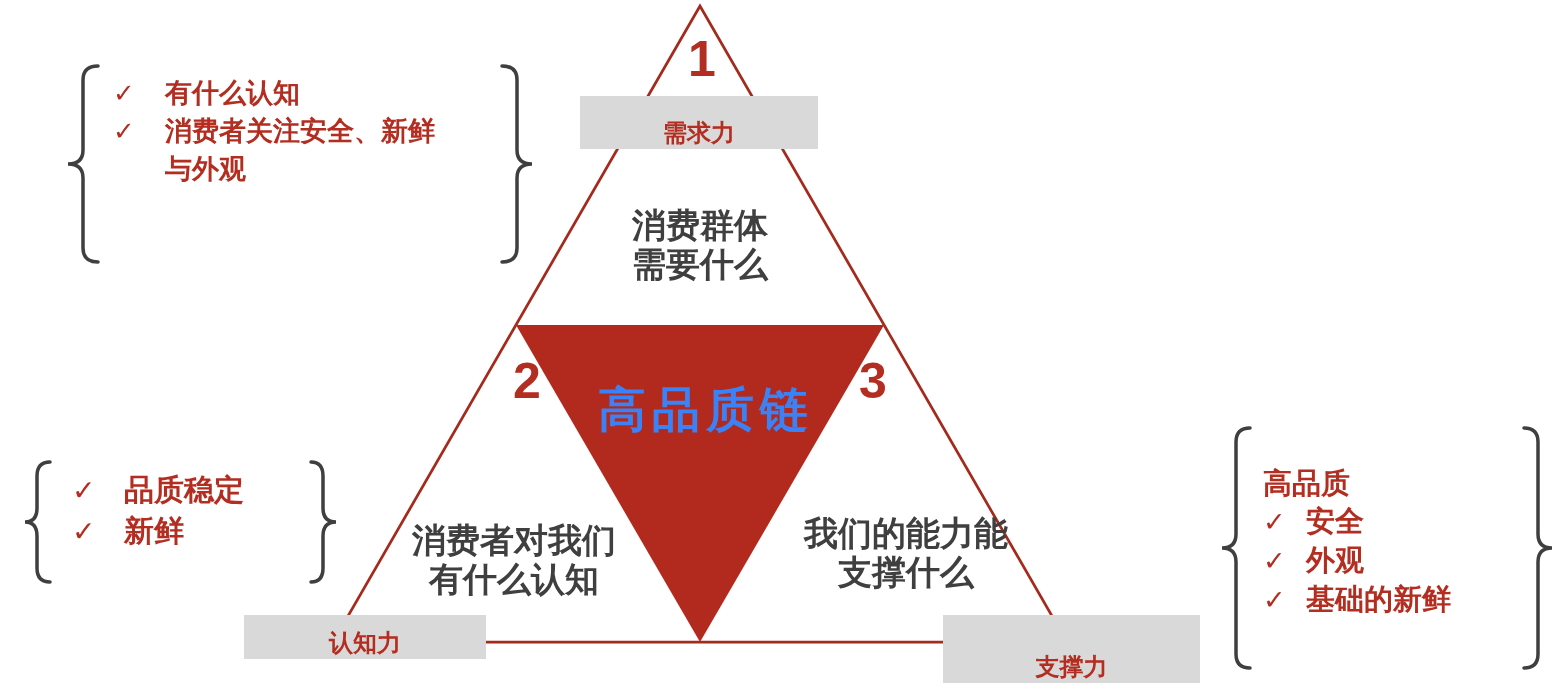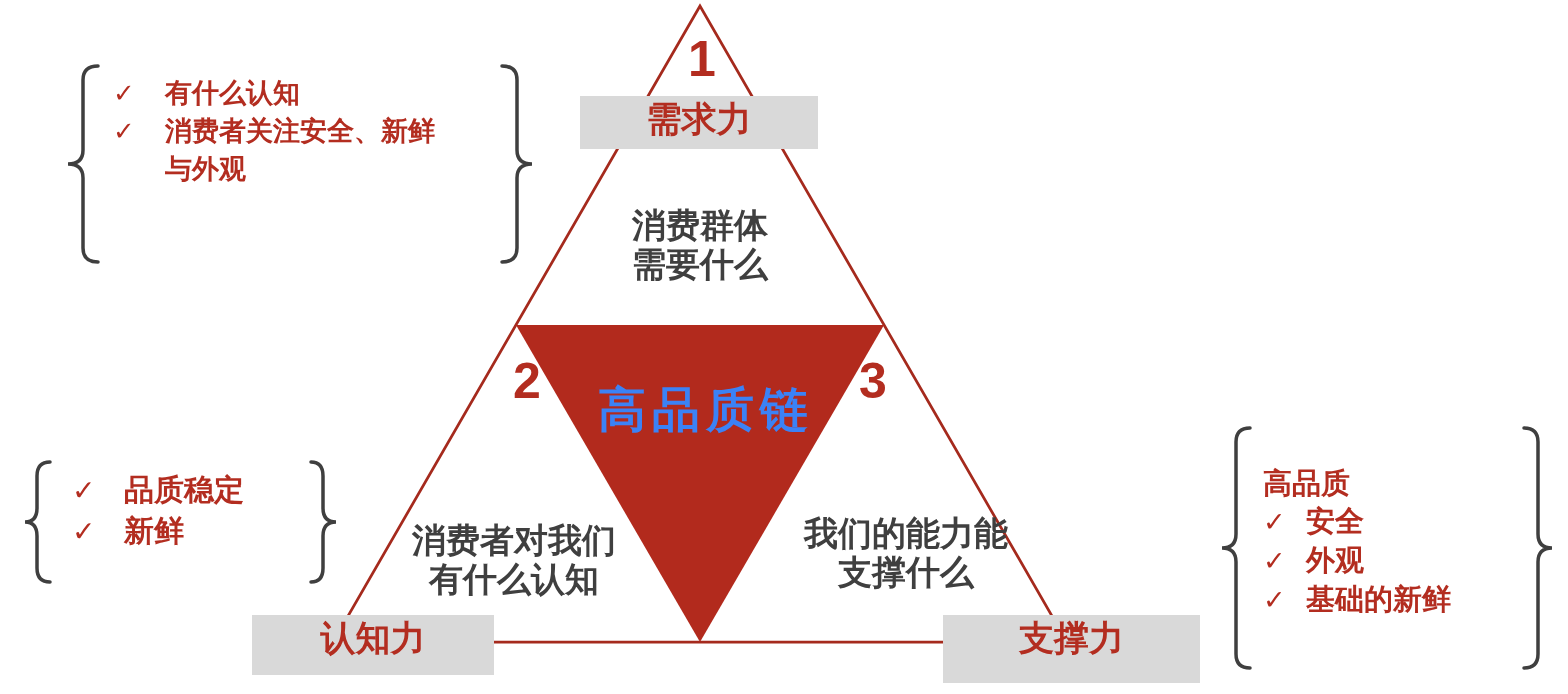--- a/index.html
+++ b/index.html
@@ -5,22 +5,22 @@
   html,body{margin:0;padding:0;background:#ffffff;}
   body{font-family:"Liberation Sans","DejaVu Sans",sans-serif;}
   .stage{position:relative;width:1568px;height:694px;overflow:hidden;background:#ffffff;}
   .layer{position:absolute;left:0;top:0;}
   .num{position:absolute;transform:translateX(-50%);font-size:50px;font-weight:700;
        color:var(--red-text,#B32D20);line-height:1;}
   .qt{position:absolute;transform:translateX(-50%);font-size:34px;font-weight:700;
       color:var(--dark-text,#3F3F3F);text-align:center;line-height:39px;white-space:pre-line;}
   .ctitle{position:absolute;transform:translateX(-50%);font-size:48px;font-weight:700;
       color:#3b82f6;letter-spacing:6px;line-height:52px;white-space:nowrap;}
-  .gbox{position:absolute;background:var(--gray-box,#D9D9D9);display:flex;align-items:flex-start;
-      justify-content:center;font-size:35px;font-weight:700;color:var(--red-text,#B32D20);}
+  .gbox{position:absolute;background:var(--gray-box,#D9D9D9);display:flex;align-items:flex-end;
+      justify-content:center;font-size:24px;font-weight:700;color:var(--red-text,#B32D20);}
   .list{position:absolute;color:var(--red-text,#B32D20);font-weight:700;}
   .row{display:flex;align-items:baseline;}
   .chk,.sp{display:inline-block;flex:0 0 auto;}
   .tl .row{line-height:38px;font-size:27px;} .tl .chk,.tl .sp{width:52px;font-size:26px;}
   .bl .row{line-height:40px;font-size:30px;} .bl .chk{width:52px;font-size:28px;}
   .rt .row{line-height:38px;font-size:29px;} .rt .chk{width:43px;font-size:27px;}
 </style>
 </head>
 <body>
 
@@ -42,21 +42,21 @@
     </g>
   </svg>
 
   <div class="num" style="left:702px;top:34px;">1</div>
   <div class="num" style="left:527px;top:356px;">2</div>
   <div class="num" style="left:873px;top:356px;">3</div>
 
   <div class="gbox" style="left:580px;top:96px;width:238px;height:53px;">
     <span>需求力</span>
   </div>
-  <div class="gbox" style="left:252px;top:615px;width:242px;height:60px;">
+  <div class="gbox" style="left:244px;top:615px;width:242px;height:44px;">
     <span>认知力</span>
   </div>
   <div class="gbox" style="left:943px;top:615px;width:257px;height:68px;">
     <span>支撑力</span>
   </div>
 
   <div class="qt" style="left:700px;top:206px;">消费群体
 需要什么</div>
   <div class="qt" style="left:514px;top:521px;">消费者对我们
 有什么认知</div>

